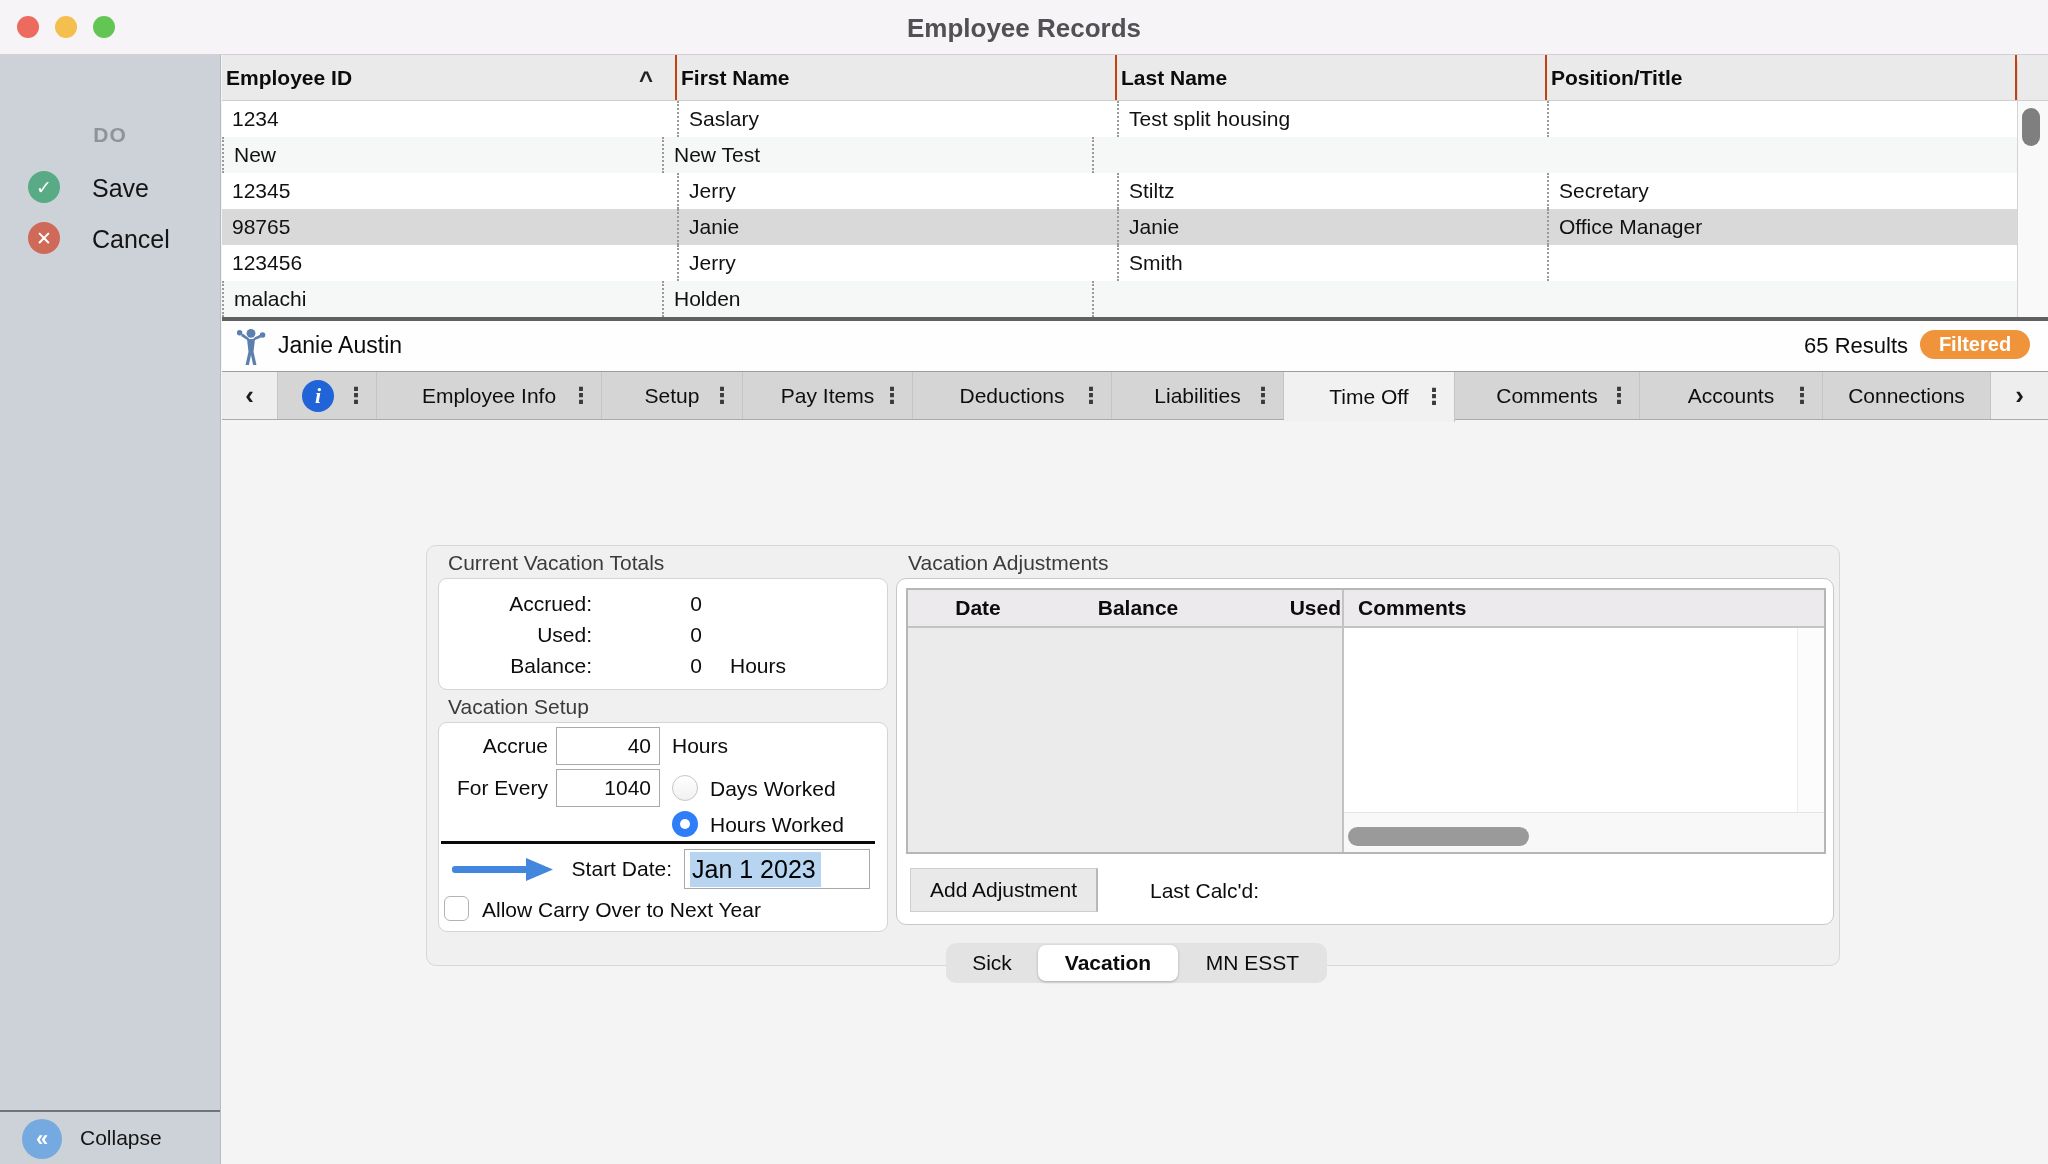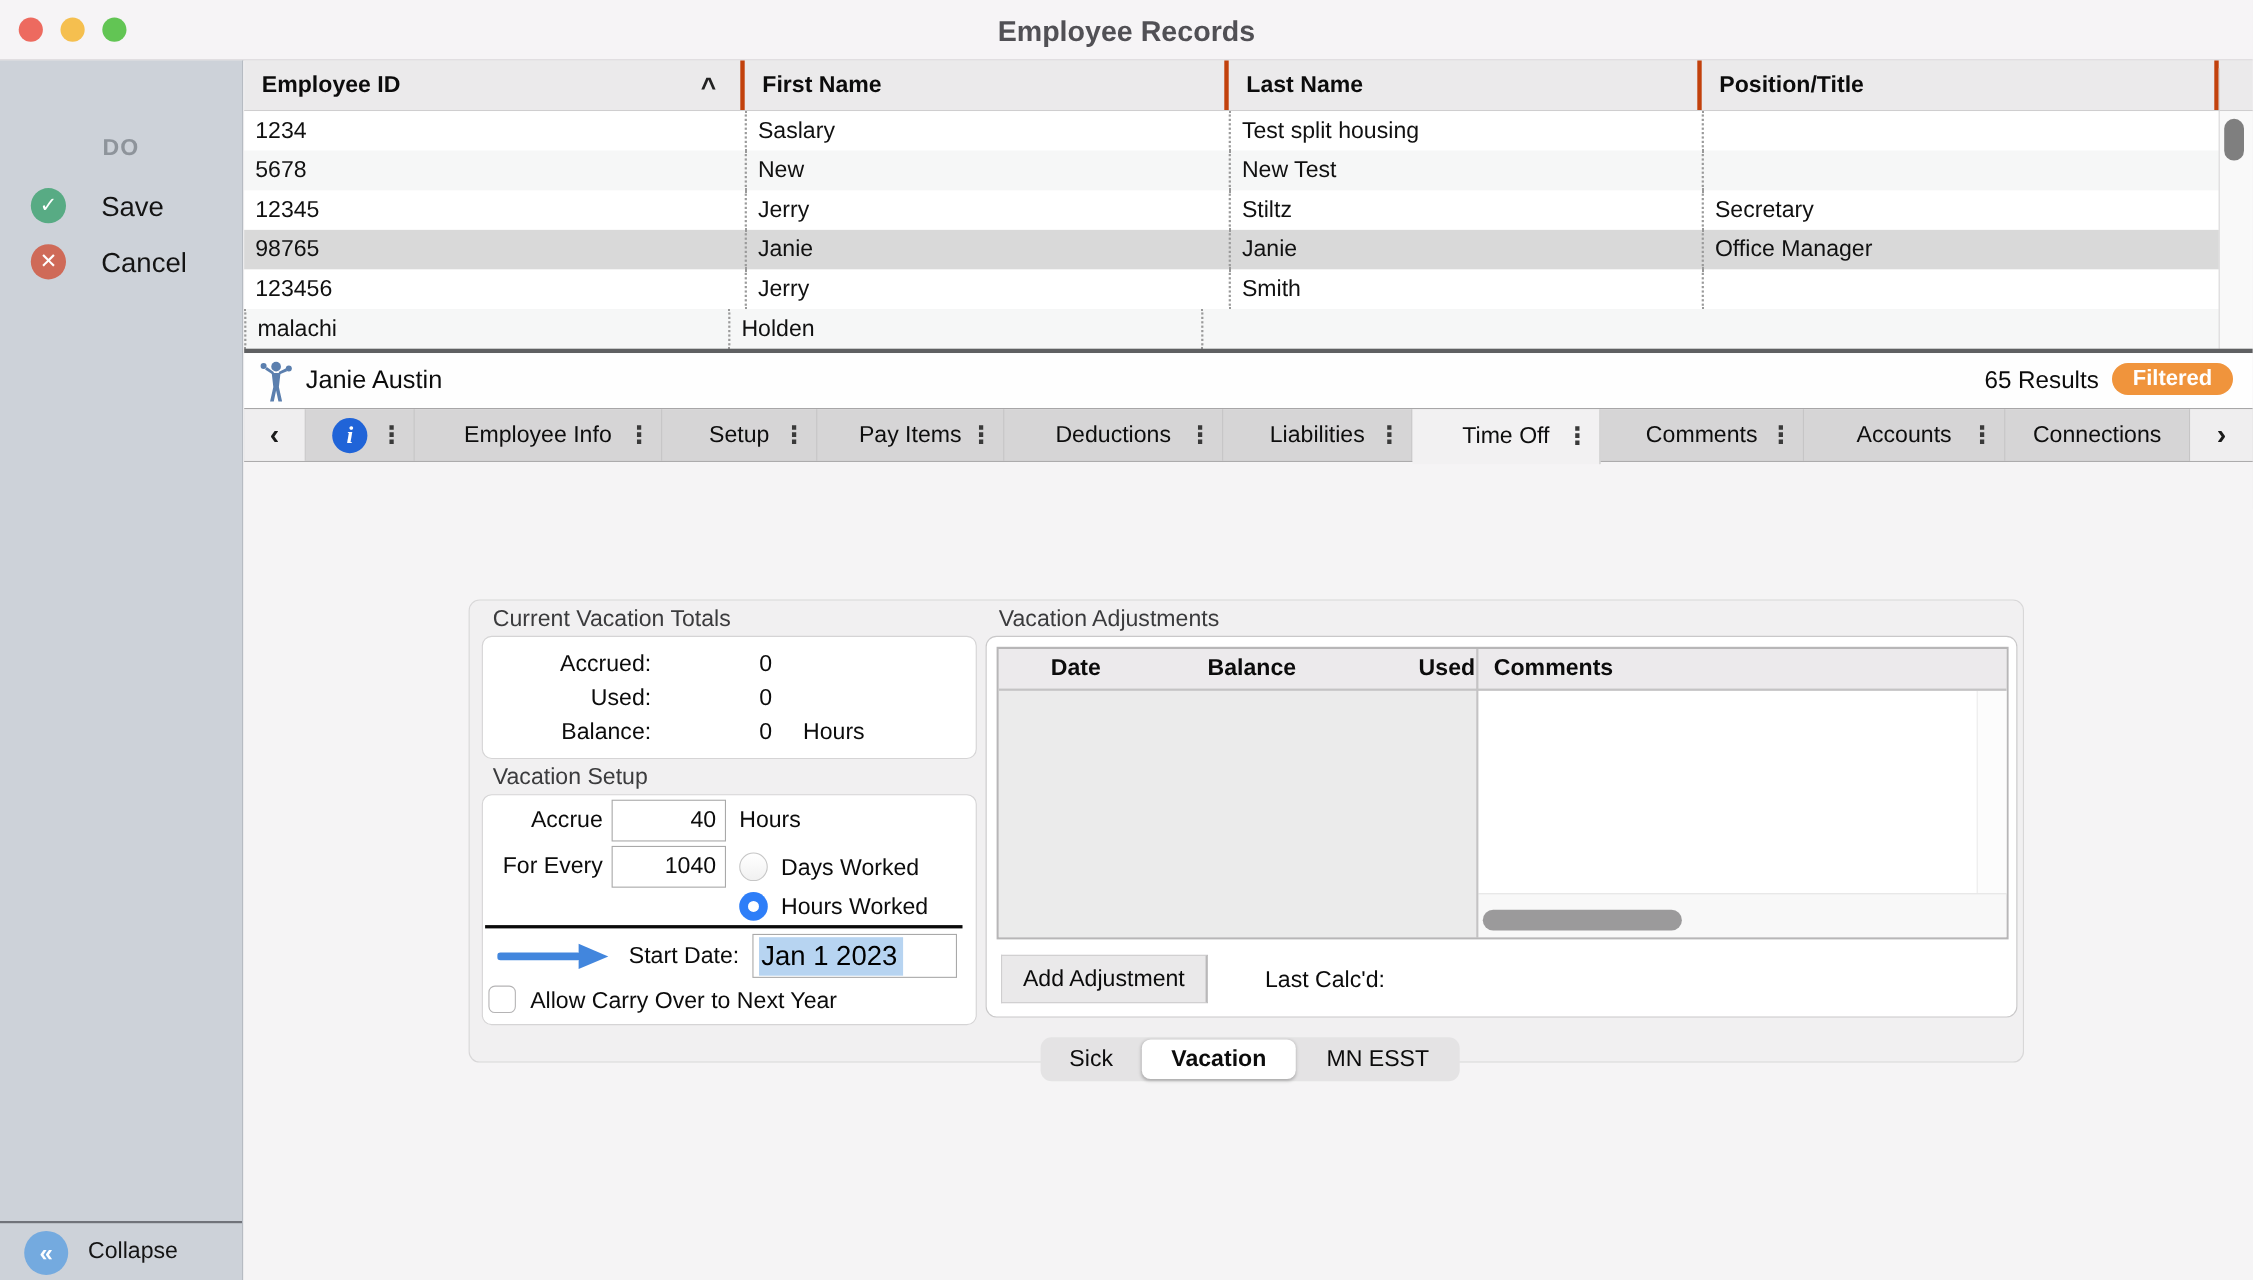--- a/index.html
+++ b/index.html
@@ -32,21 +32,21 @@
     border-top:2px solid #70737a; }
   .collapse-bar .circ { position:absolute; left:22px; top:7px; width:40px; height:40px;
     border-radius:50%; background:#74aadf; color:#fff; font-size:22px; font-weight:bold;
     display:flex; align-items:center; justify-content:center; }
   .collapse-bar .lbl { position:absolute; left:80px; top:14px; font-size:21px; color:#141414; }
 
   
   .emp-header { position:absolute; left:222px; top:55px; width:1826px; height:46px;
     display:flex; background:#ebeaeb; border-bottom:1px solid #cfcecf; }
   .eh { font-size:21px; font-weight:bold; color:#0c0c0c; line-height:45px;
-    padding-left:16px; border-right:4px solid #c2410c; position:relative; }
+    padding-left:4px; border-right:2px solid #c2410c; position:relative; }
   .eh.c0 { width:455px; } .eh.c1 { width:440px; } .eh.c2 { width:430px; }
   .eh.c3 { width:470px; } .eh.gut { width:31px; padding:0; border-right:none; }
   .sort-ind { position:absolute; right:22px; top:2px; font-size:24px; font-weight:bold; color:#222; }
   .emp-body { position:absolute; left:222px; top:101px; width:1795px; height:216px; }
   .erow { display:flex; height:36px; }
   .erow.alt { background:#f6f7f7; }
   .erow.plain { background:#ffffff; }
   .erow.selected { background:#d9d9d9; }
   .ec { font-size:21px; color:#111; line-height:36px; padding-left:10px;
     white-space:nowrap; overflow:hidden; }
@@ -176,21 +176,20 @@
   </div>
 
   <div class="emp-body">
     <div class="erow plain">
       <div class="ec c0">1234</div>
       <div class="ec c1">Saslary</div>
       <div class="ec c2">Test split housing</div>
       <div class="ec c3"></div>
     </div>
     <div class="erow alt">
-      <div class="ec c0">5678</div>
       <div class="ec c1">New</div>
       <div class="ec c2">New Test</div>
       <div class="ec c3"></div>
     </div>
     <div class="erow plain">
       <div class="ec c0">12345</div>
       <div class="ec c1">Jerry</div>
       <div class="ec c2">Stiltz</div>
       <div class="ec c3">Secretary</div>
     </div>

